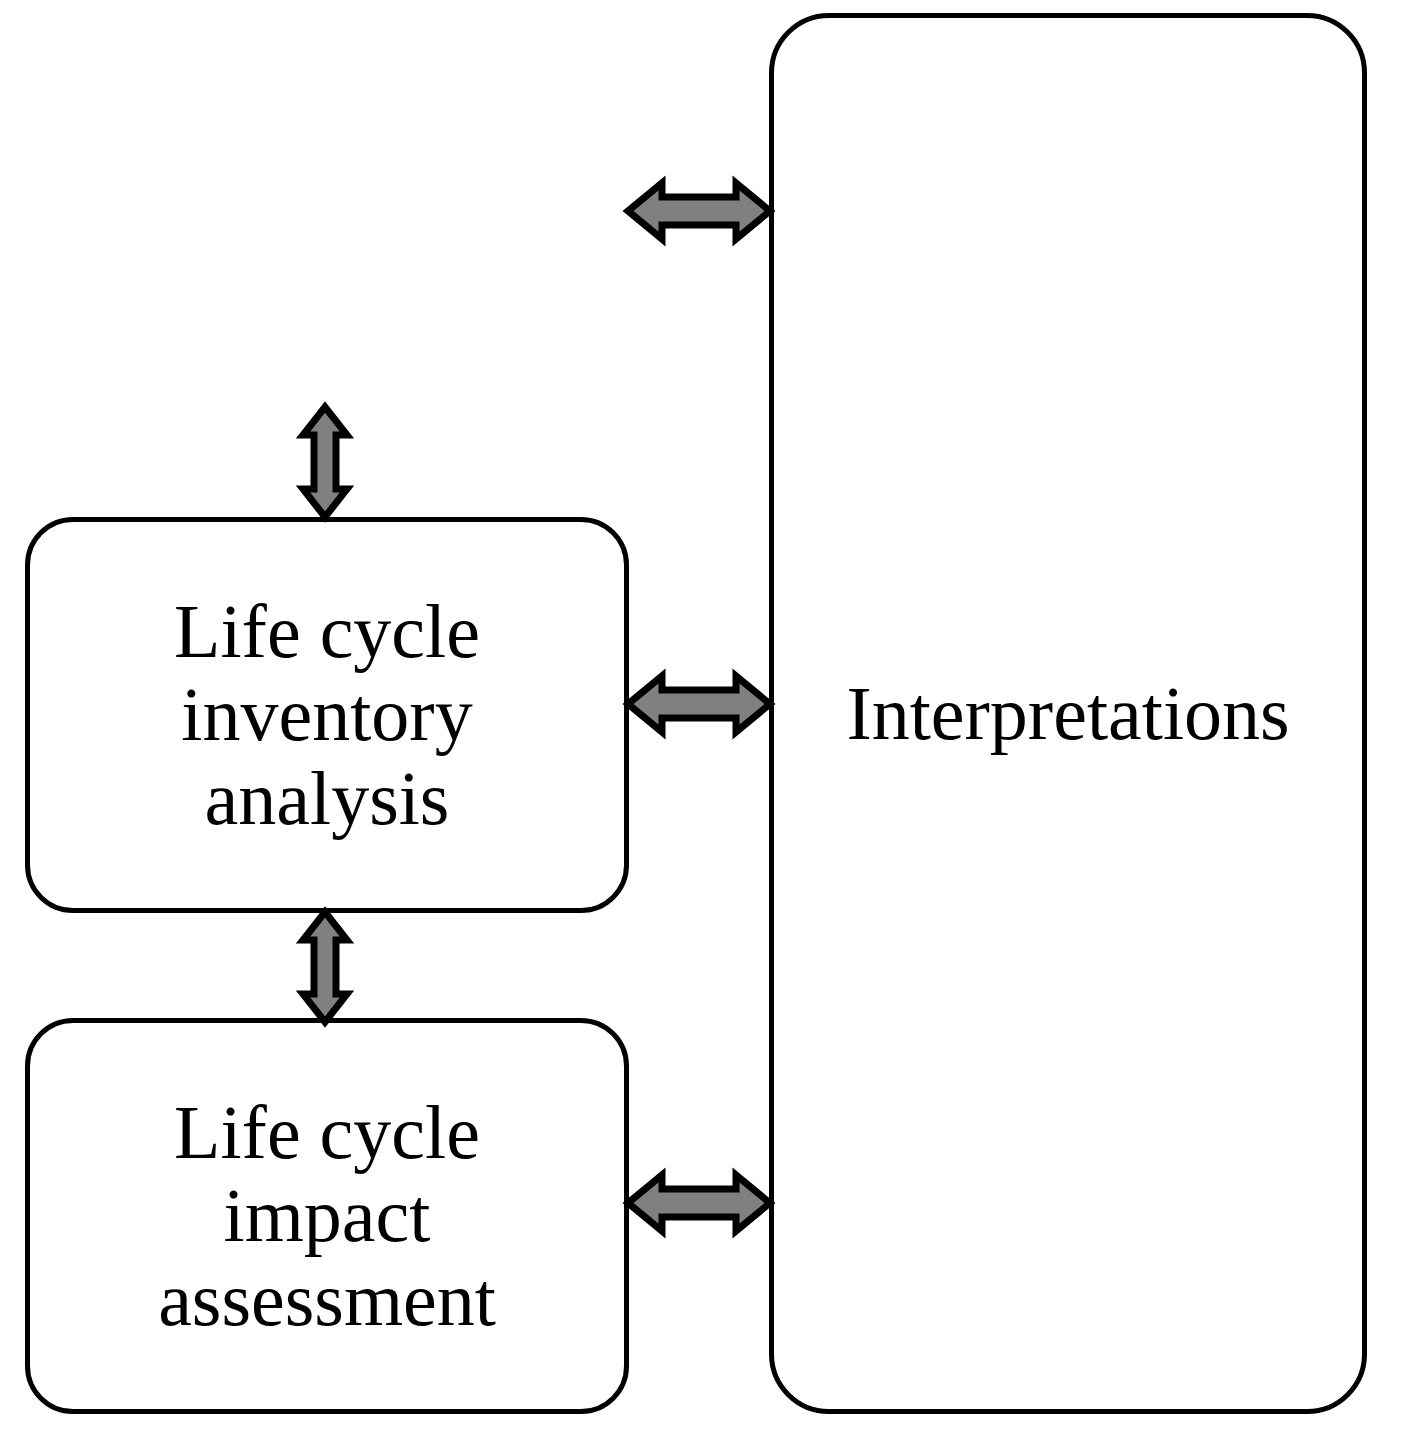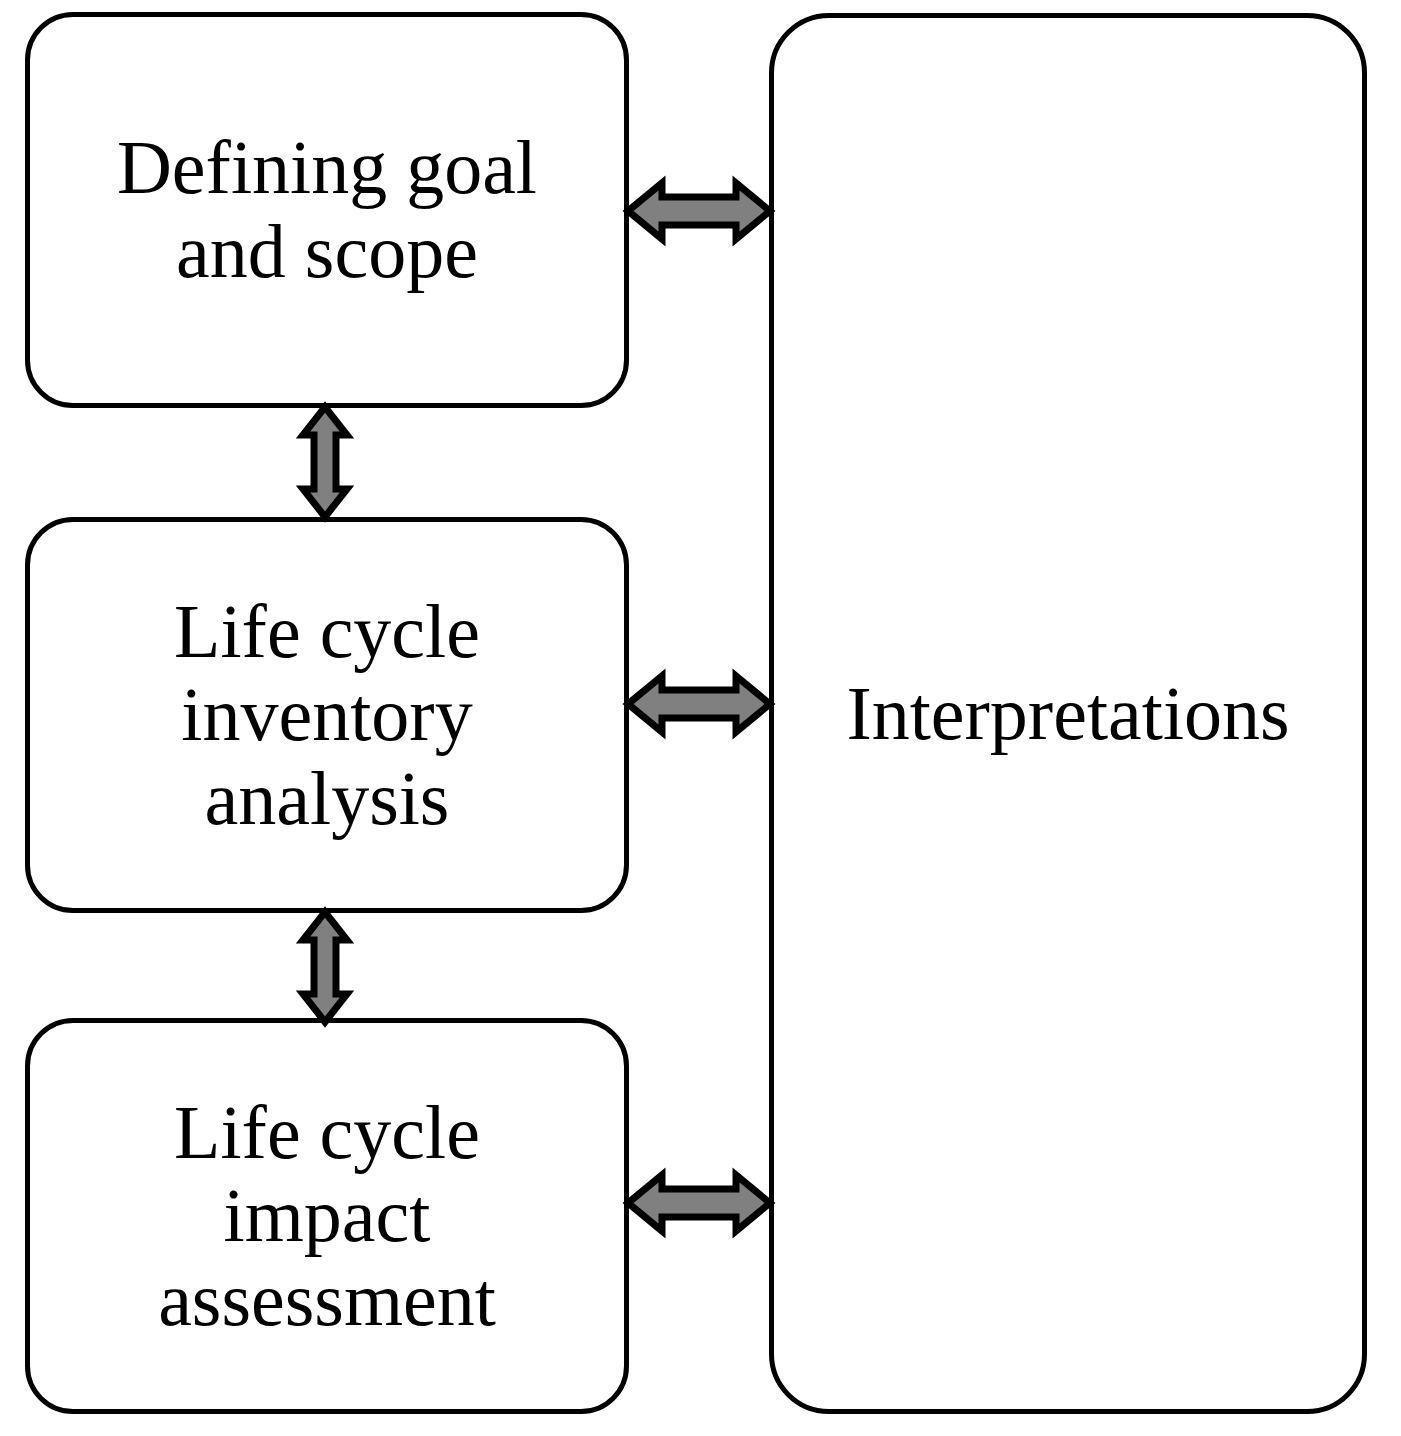--- a/index.html
+++ b/index.html
@@ -67,24 +67,20 @@
   .arrow-h-2 { left: 624px; top: 669px;  }
   .arrow-h-3 { left: 624px; top: 1168px; }
   .arrow-v-1 { left: 300px; top: 403px;  }
   .arrow-v-2 { left: 300px; top: 908px;  }
 </style>
 </head>
 <body>
 
 <div id="canvas">
 
-  <div class="node-box" id="box-goal-scope">
-    <div class="node-label">Defining goal
-and scope</div>
-  </div>
 
   <div class="node-box" id="box-inventory">
     <div class="node-label">Life cycle
 inventory
 analysis</div>
   </div>
 
   <div class="node-box" id="box-impact">
     <div class="node-label">Life cycle
 impact

